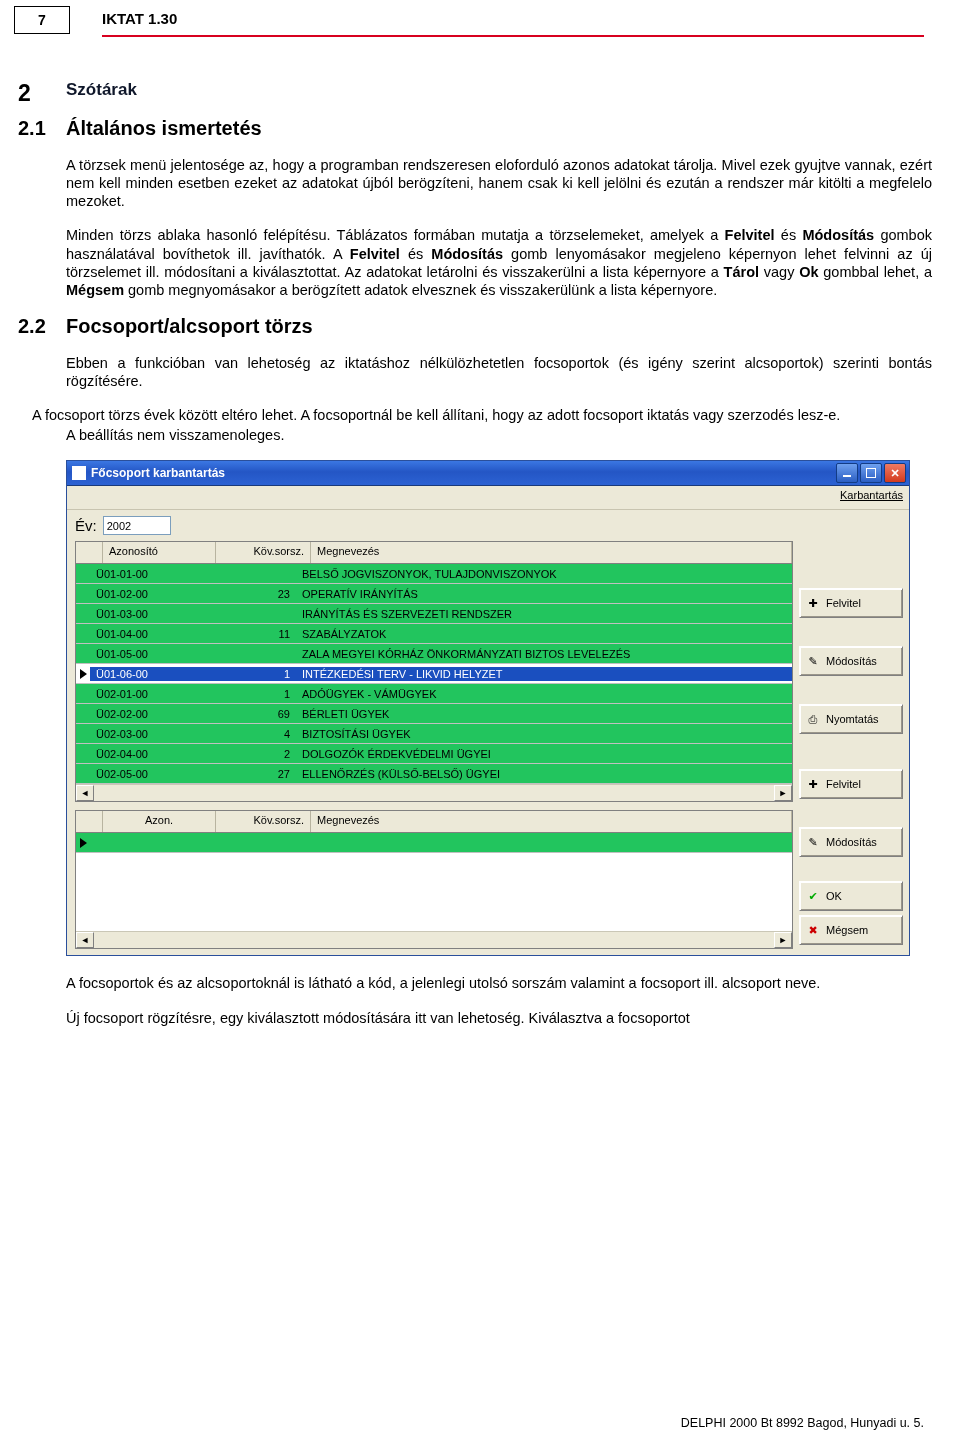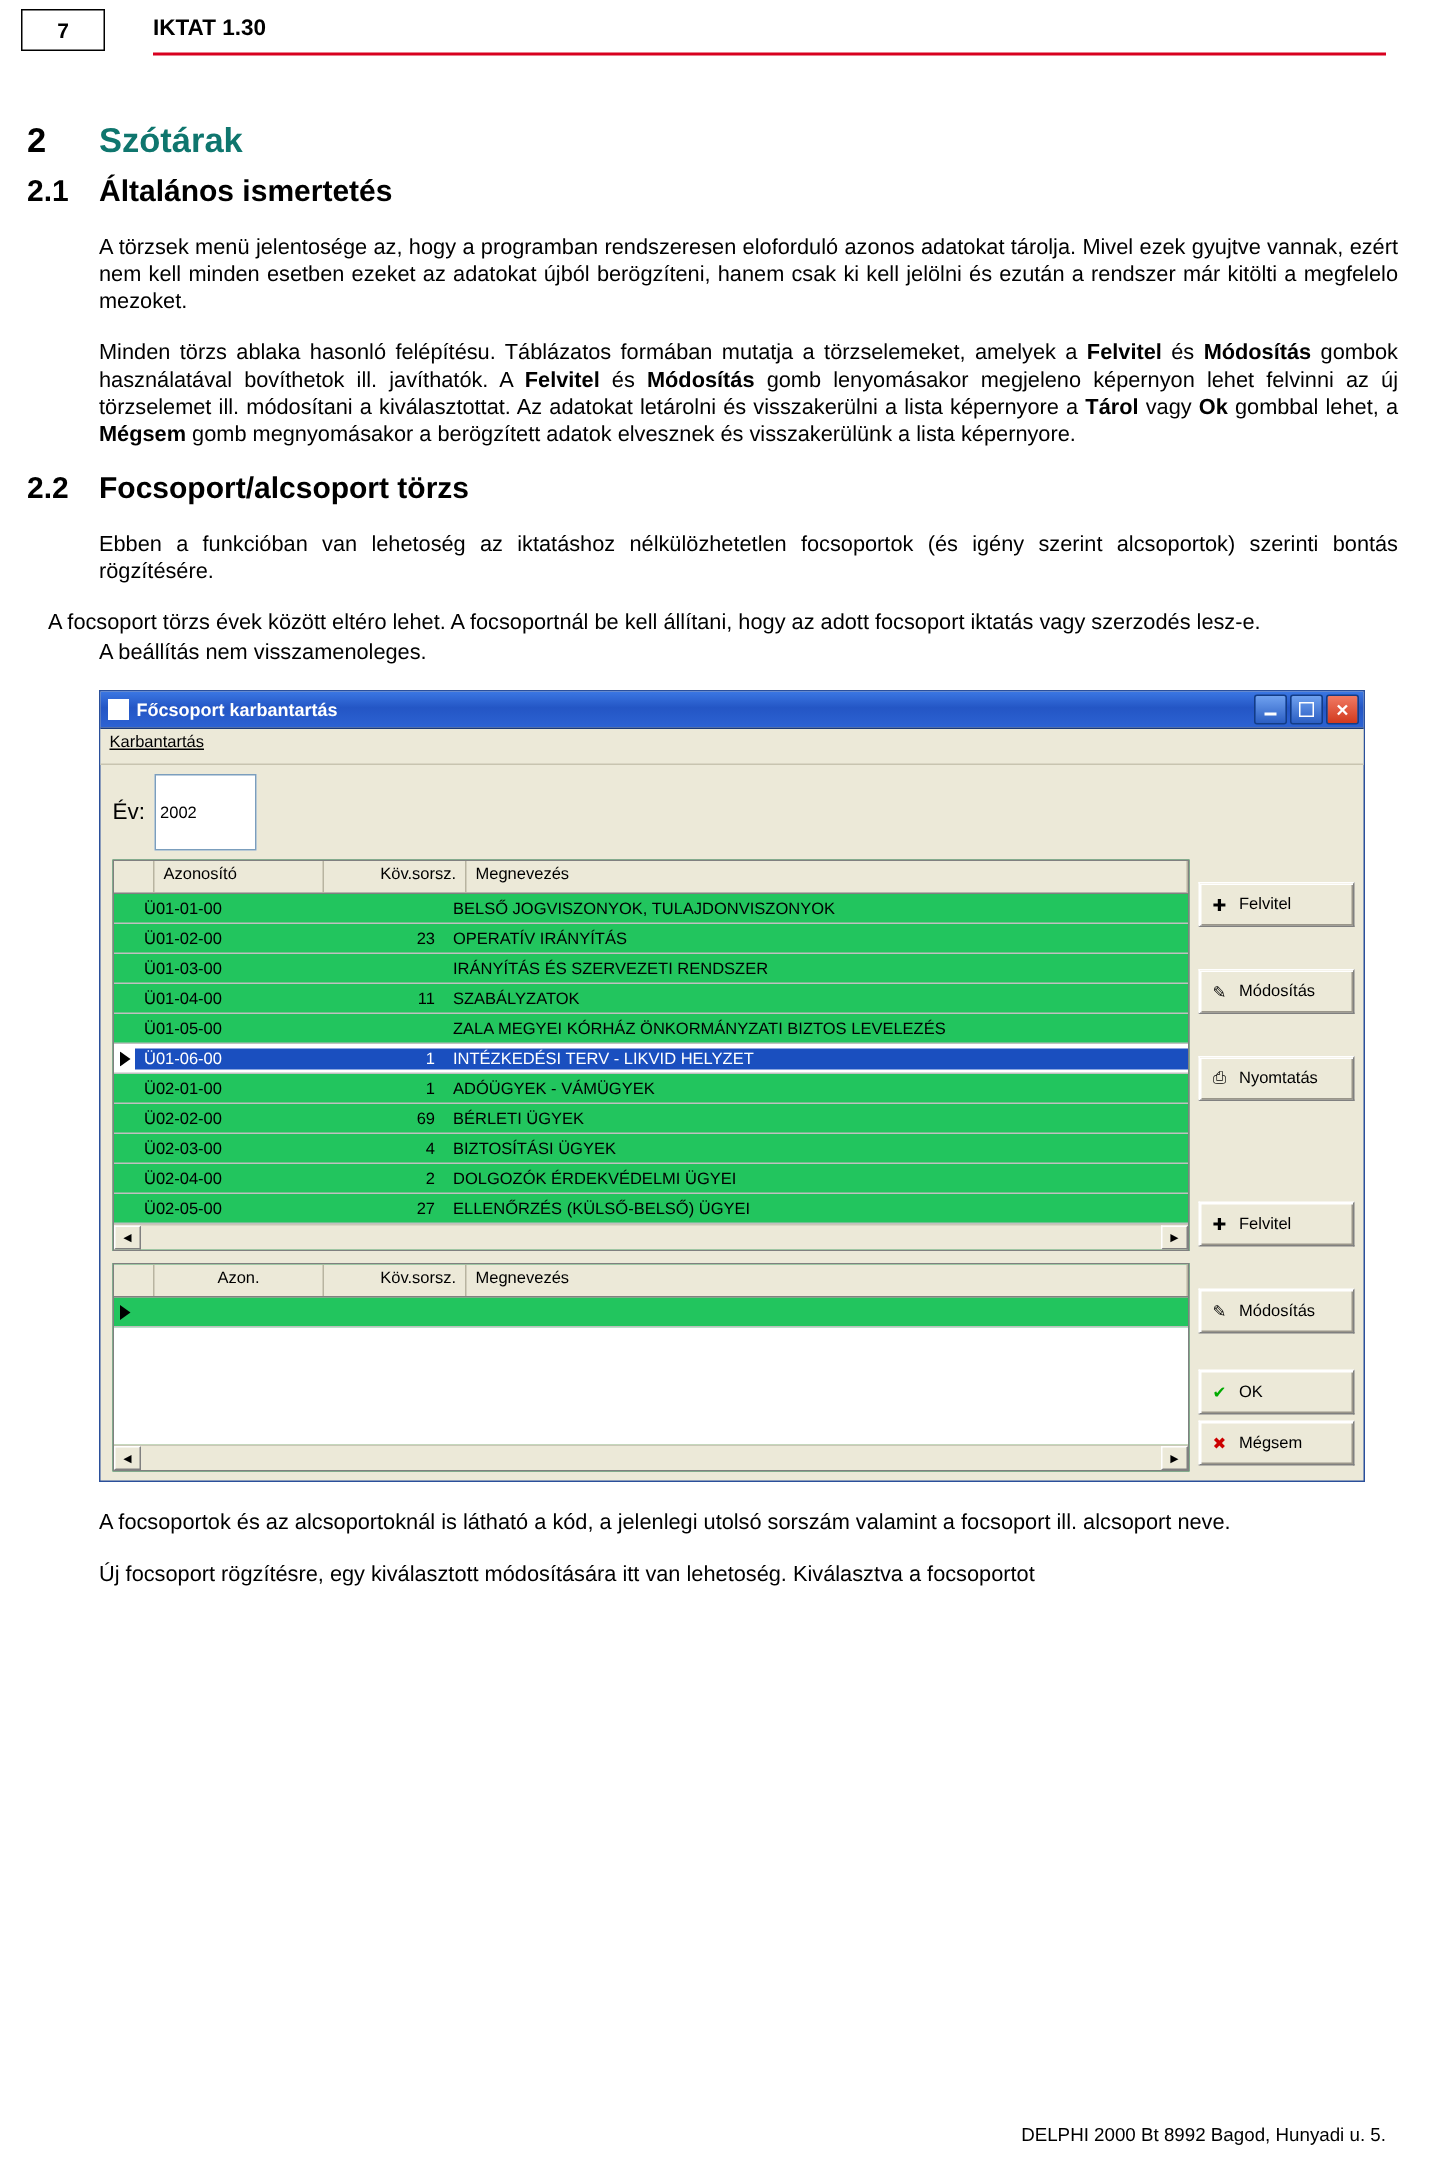--- a/index.html
+++ b/index.html
@@ -46,21 +46,21 @@
   .content {
     padding-top: 80px;
   }
   .sec-row { display: flex; margin-bottom: 10px; }
   .sec-num {
     width: 48px;
     font-weight: bold;
     font-size: 23px;
     color: #000;
   }
-  .sec-txt { font-weight: bold; font-size: 23px; color: #0f766e; }
+  .sec-txt { font-weight: bold; font-size: 17px; color: #0f172a; }
   .sub-row { display: flex; margin-bottom: 16px; }
   .sub-num { width: 48px; font-weight: bold; font-size: 20px; }
   .sub-txt { font-weight: bold; font-size: 20px; }
   .para {
     margin-left: 48px;
     margin-bottom: 16px;
     line-height: 1.25;
     text-align: justify;
   }
   
@@ -98,20 +98,21 @@
   }
   .wbtn.min,.wbtn.max { background: linear-gradient(180deg,#6fa1ef,#2b5ec3); }
   .wbtn.close { background: linear-gradient(180deg,#f07a63,#d23a1e); }
   .wbtn .sq { width:8px;height:8px;border:1px solid #fff; }
   .wbtn .dash { width:8px;height:2px;background:#fff;margin-top:6px; }
   .menubar {
     background: #ece9d8;
     padding: 3px 6px 0 6px;
     border-bottom: 1px solid #c8c4b0;
     height: 20px;
+    text-align: right;
   }
   .menubar span { text-decoration: underline; }
   .body-area {
     display: flex;
     align-items: stretch;
   }
   .left-col { flex: 1; padding: 6px 4px 6px 8px; }
   .right-col {
     width: 104px;
     padding: 8px 6px 6px 4px;
@@ -129,21 +130,21 @@
     padding: 0 6px;
     margin-bottom: 4px;
     font-size: 11px;
     box-shadow: inset 1px 1px 0 #fff, inset -1px -1px 0 #9a968a;
   }
   .bigbtn .ico { width:14px; height:14px; display:inline-flex; align-items:center; justify-content:center; }
   .ev-row { display:flex; align-items:center; gap:6px; margin-bottom:6px; }
   .ev-row label { font-size:15px; }
   .ev-row input {
     width: 60px; height: 17px; font-size:11px;
-    border:1px solid #7b9ebd; background:#fff; padding:16px 3px;
+    border:1px solid #7b9ebd; background:#fff; padding:0 3px;
   }
   .grid {
     background:#22c55e;
     border:1px solid #808080;
     width: 100%;
   }
   .grid .hdr {
     display:flex;
     background:#ece9d8;
     border-bottom:1px solid #808080;

